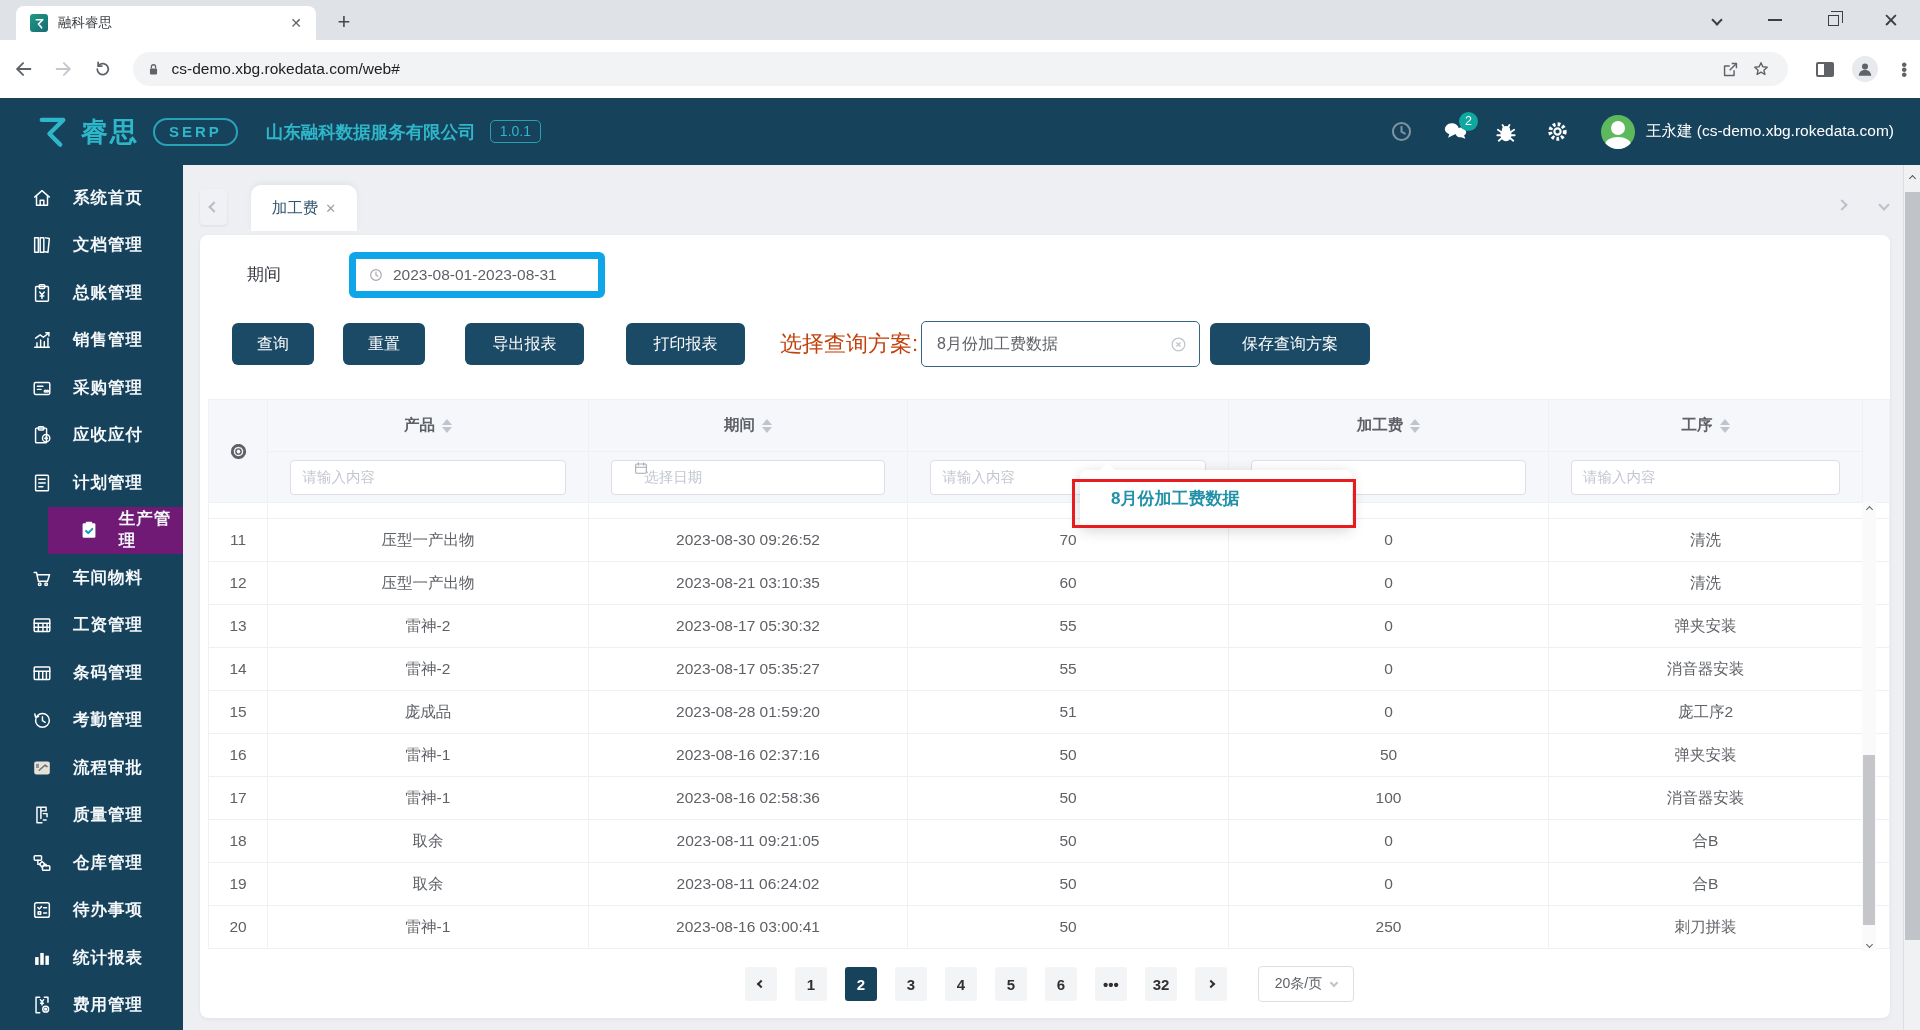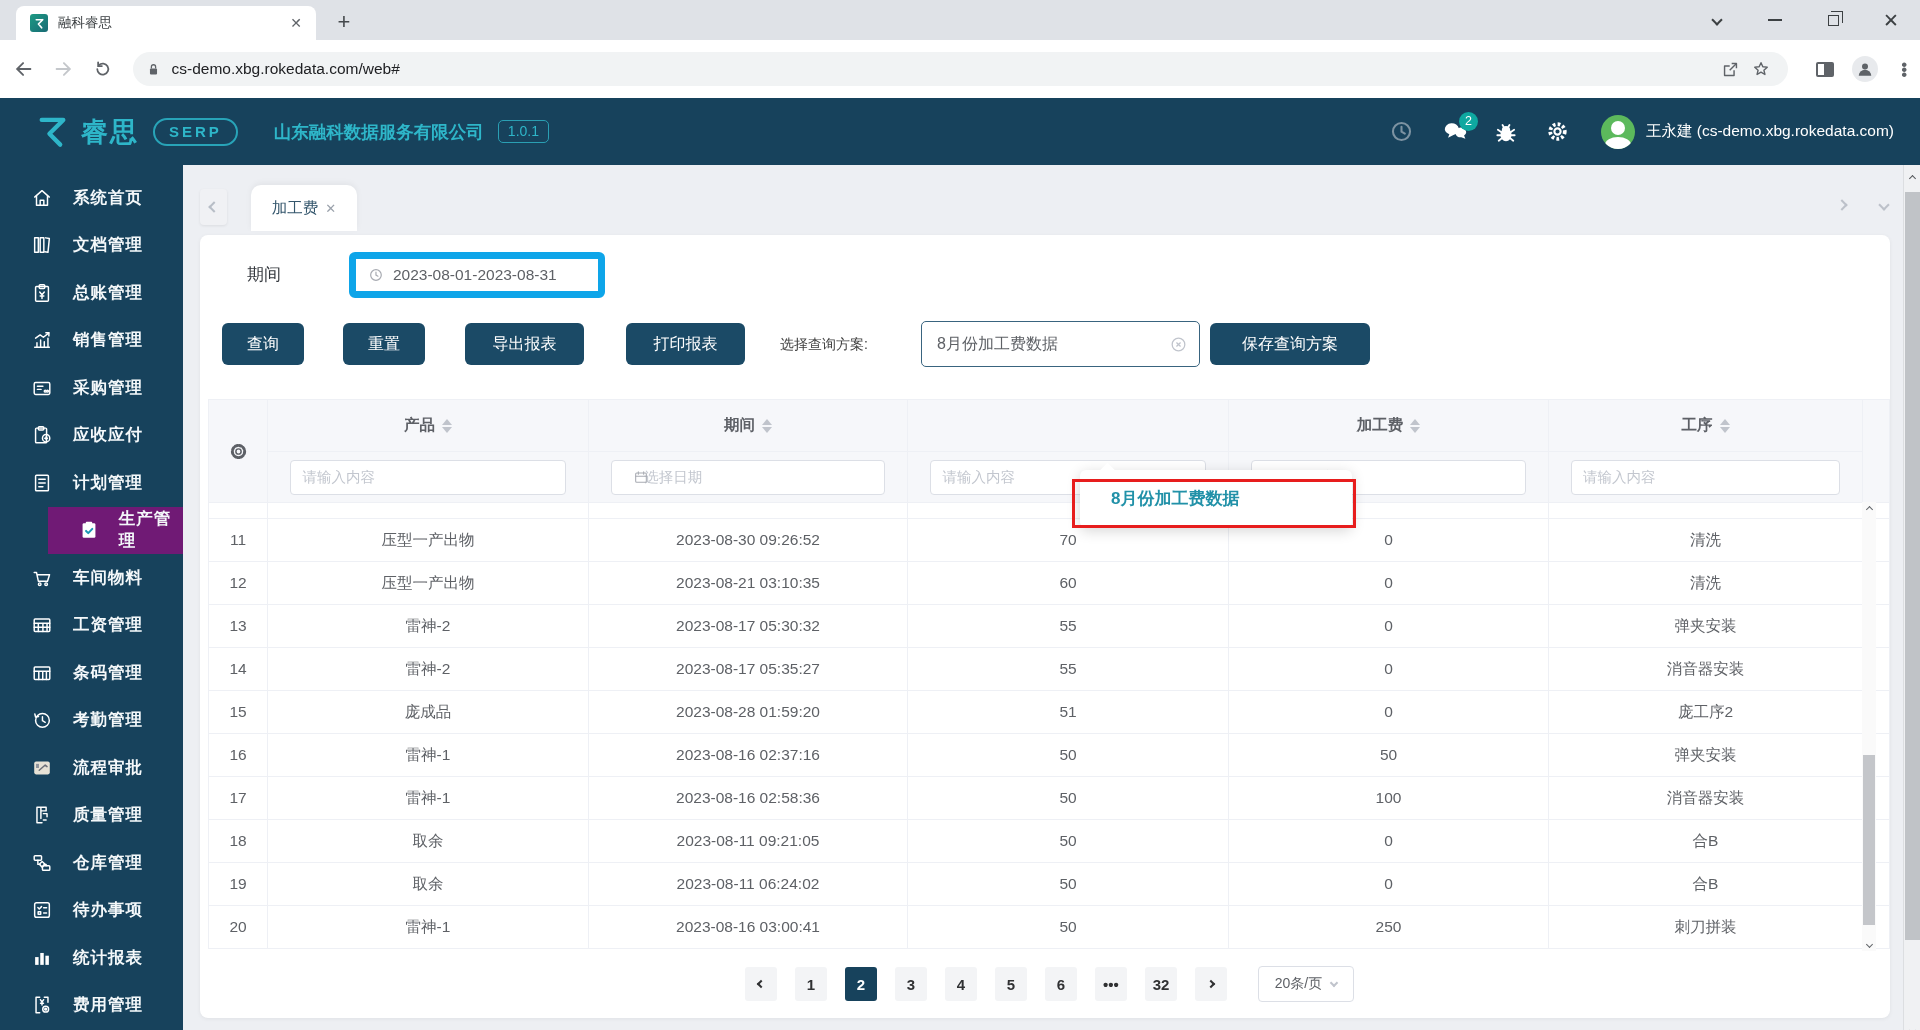--- a/index.html
+++ b/index.html
@@ -37,21 +37,21 @@
   .sidepanel:before { content:""; position:absolute; left:2px; top:2px; width:6px; height:11px; background:#fff; }
   .avatar-sm { width:26px; height:26px; border-radius:50%; background:#e8eaed; display:flex; align-items:center; justify-content:center; }
   .kebab { color:#5f6368; font-size:17px; letter-spacing:0; line-height:5px; }
 
   
   .apphdr { height:67px; background:#17425c; display:flex; align-items:center; position:relative; }
   .logo-mark { margin-left:34px; }
   .logo-cn { color:#2eb6c9; font-size:27px; font-weight:bold; margin-left:10px; letter-spacing:2px; }
   .logo-pill { margin-left:14px; border:2px solid #28a4b8; color:#2eb6c9; border-radius:16px;
     font-size:15px; font-weight:bold; letter-spacing:3px; padding:3px 14px 4px; }
-  .company { margin-left:36px; color:#2eb6c9; font-size:17.5px; font-weight:bold; }
+  .company { margin-left:28px; color:#2eb6c9; font-size:17.5px; font-weight:bold; }
   .verbadge { margin-left:14px; border:1.5px solid #2a9fb3; color:#2eb6c9; border-radius:5px; font-size:14px; padding:2px 9px 3px; }
   .hdr-right { position:absolute; right:26px; display:flex; align-items:center; }
   .hico { width:26px; height:26px; margin-left:26px; display:flex; align-items:center; justify-content:center; color:#fff; position:relative; }
   .hico.dim { color:#7d93a2; }
   .badge { position:absolute; top:-7px; right:-11px; min-width:19px; height:19px; border-radius:10px;
     background:#0fa8a0; color:#fff; font-size:12.5px; text-align:center; line-height:19px; padding:0 3px; }
   .avatar-lg { width:34px; height:34px; border-radius:50%; background:#5cb95c; margin-left:30px; overflow:hidden; position:relative; }
   .avatar-lg .head { position:absolute; left:10px; top:6px; width:14px; height:14px; border-radius:50%; background:#fff; }
   .avatar-lg .body { position:absolute; left:4px; top:22px; width:26px; height:16px; border-radius:50% 50% 0 0; background:#fff; }
   .username { color:#fff; font-size:15.5px; margin-left:11px; }
@@ -80,21 +80,21 @@
   .f-row1 { position:absolute; top:16px; left:0; height:48px; width:100%; }
   .flabel { position:absolute; left:47px; top:0; line-height:48px; font-size:17px; color:#33373d; }
   .date-input { position:absolute; left:149px; top:1px; width:256px; height:46px; border:7px solid #0ea5e9;
     border-radius:6px; display:flex; align-items:center; padding:0 12px; background:#fff; }
   .date-input input { border:none; outline:none; width:100%; margin-left:9px; font-size:15.5px; color:#5e6166;
     font-family:inherit; background:transparent; }
 
   .f-row2 { position:absolute; top:86px; left:0; height:46px; width:100%; }
   .btn { position:absolute; top:2px; height:42px; background:#1b4a66; color:#fff; border:none; border-radius:6px;
     font-size:16px; font-family:inherit; cursor:pointer; }
-  .slabel { position:absolute; left:580px; line-height:46px; font-size:14px; color:#404040; }
+  .slabel { position:absolute; left:580px; line-height:46px; font-size:22px; color:#c2410c; }
   .scheme-select { position:absolute; left:721px; top:0; width:279px; height:46px; border:1px solid #39647f;
     border-radius:5px; background:#fff; display:flex; align-items:center; }
   .scheme-select input { border:none; outline:none; font-size:16px; color:#5e6166; margin-left:15px; width:210px;
     font-family:inherit; background:transparent; }
   .clear-ico { position:absolute; right:11px; top:13px; }
 
   
   .dropdown { position:absolute; left:914px; top:375px; width:272px; height:58px; background:#fff; border-radius:6px;
     box-shadow:0 3px 14px rgba(0,0,0,.16); z-index:50; }
   .dropdown .caret { position:absolute; left:22px; top:-5px; width:11px; height:11px; background:#fff; transform:rotate(45deg); }
@@ -105,21 +105,21 @@
   .tbl { position:absolute; top:164px; left:8px; border-collapse:collapse; table-layout:fixed; }
   .tbl th,.tbl td { border:1px solid #eef0f5; text-align:center; font-weight:normal; }
   .tbl thead th { background:#f6f7fa; color:#5d6066; font-size:15.5px; font-weight:bold; }
   .tbl .hrow th { height:52px; }
   .tbl .frow th { height:51px; }
   .gearcell { background:#f6f7fa; color:#a9adb5; }
   .sortgrp { display:inline-block; vertical-align:middle; margin-left:7px; }
   .tri { display:block; width:0; height:0; border-left:5px solid transparent; border-right:5px solid transparent; }
   .tri.up { border-bottom:6px solid #c0c4cc; margin-bottom:2.5px; }
   .tri.dn { border-top:6px solid #c0c4cc; }
-  .cfilter { position:relative; display:flex; align-items:center; justify-content:center; }
+  .cfilter { position:relative; display:flex; align-items:flex-start; justify-content:center; }
   .cfilter input { width:86%; height:35px; border:1px solid #dcdfe6; border-radius:4px; font-size:14.5px;
     color:#5e6166; padding:0 11px; font-family:inherit; outline:none; background:#fff; }
   .cfilter.withico input { padding-left:32px; }
   .cfilter .calico { position:absolute; left:11%; margin-left:9px; color:#a8abb2; }
   .cfilter input::placeholder { color:#c3c7cf; }
   .tbl tbody td { height:43px; font-size:15.5px; color:#5e6166; background:#fff; }
   .tbl tbody tr.partial td { height:16px; }
   .gut { background:#fff; }
 
   
@@ -479,21 +479,21 @@
         <div class="date-input">
           <svg viewBox="0 0 24 24" width="18" height="18" fill="none" stroke="#a8abb2" stroke-width="1.8" stroke-linecap="round">
               <circle cx="12" cy="12" r="8"></circle>
               <path d="M12 7.8 V12.2 L15 13.8"></path>
             </svg>
           <input type="text" readonly="" value="2023-08-01-2023-08-31" style="">
         </div>
       </div>
 
       <div class="f-row2">
-        <button class="btn" style="left:22px;width:82px;">查询</button>
+        <button class="btn" style="left:32px;width:82px;">查询</button>
         <button class="btn" style="left:143px;width:82px;">重置</button>
         <button class="btn" style="left:265px;width:119px;">导出报表</button>
         <button class="btn" style="left:426px;width:119px;">打印报表</button>
         <span class="slabel">选择查询方案:</span>
         <div class="scheme-select">
           <input type="text" readonly="" value="8月份加工费数据" style="">
           <span class="clear-ico">
             <svg viewBox="0 0 24 24" width="19" height="19" fill="none" stroke="#c0c4cc" stroke-width="1.6">
                 <circle cx="12" cy="12" r="8"></circle>
                 <path d="M9.4 9.4 L14.6 14.6 M14.6 9.4 L9.4 14.6"></path>

